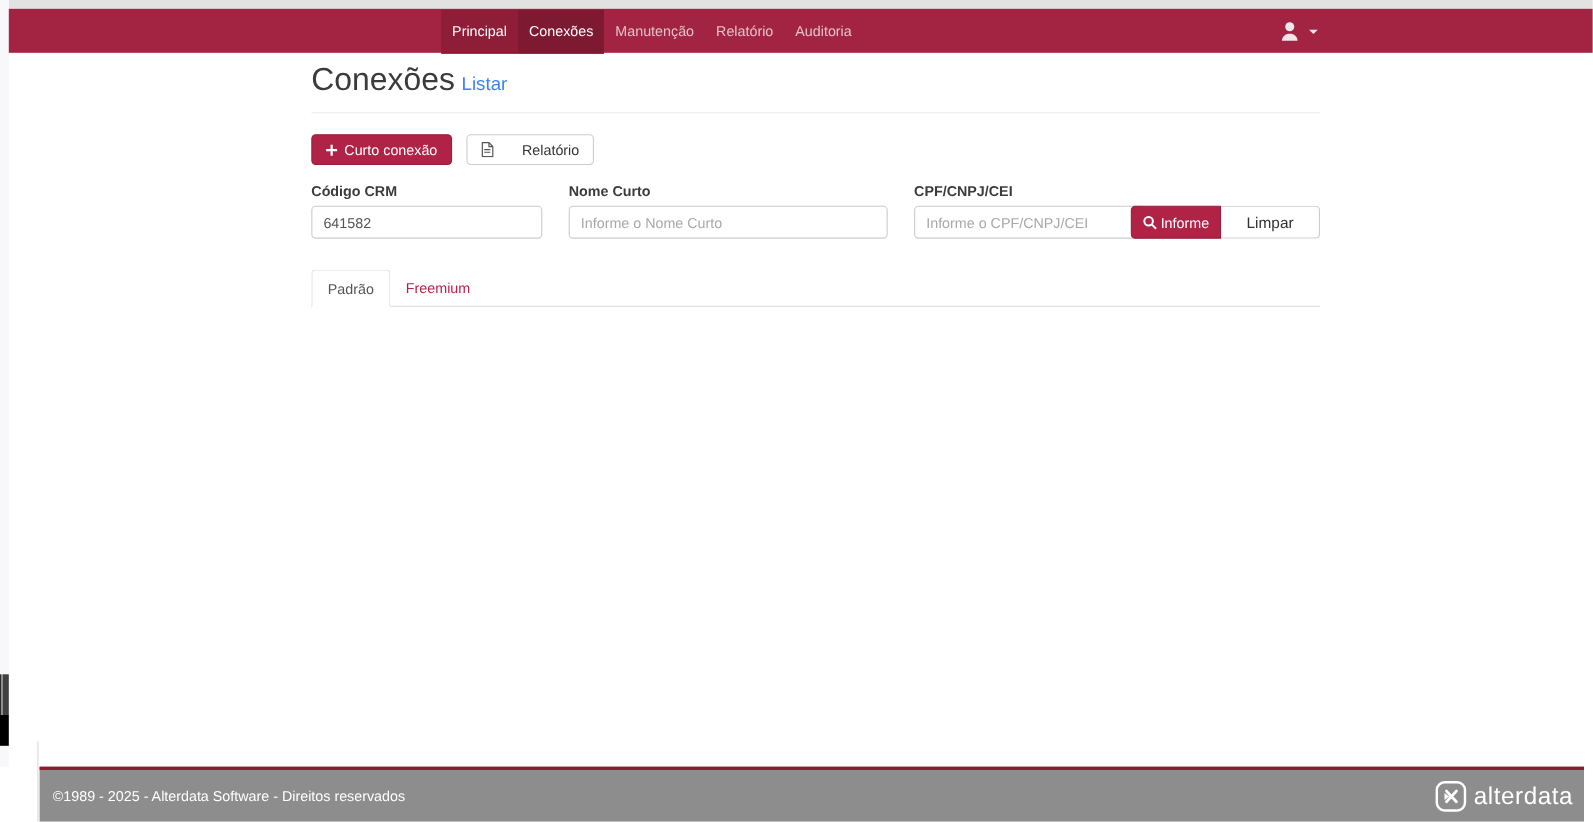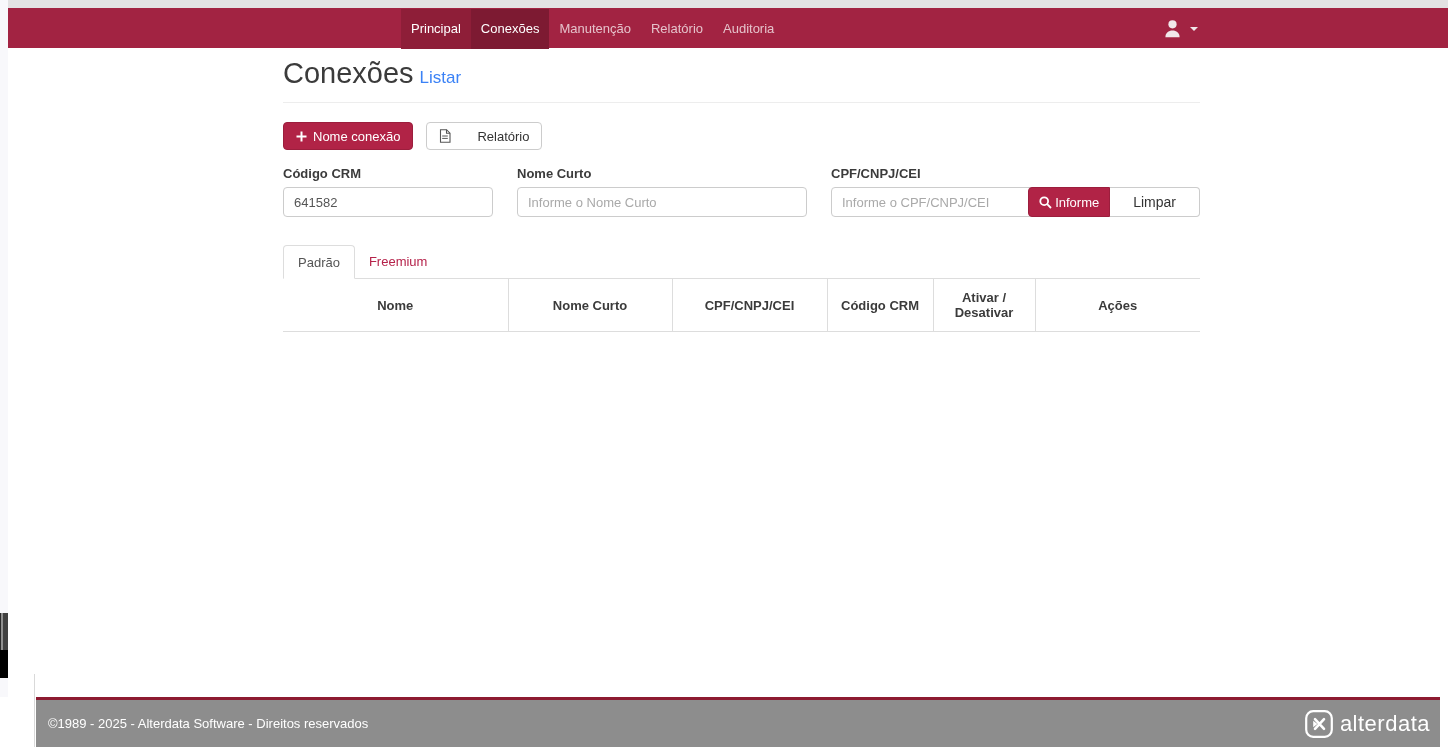--- a/index.html
+++ b/index.html
@@ -115,21 +115,21 @@
     <span class="page-title">Conexões</span><span class="page-subtitle">Listar</span>
   </div>
 
   <div class="toolbar">
     <button class="btn btn-red">
       <span class="ico">
         <svg width="11" height="11" viewBox="0 0 11 11">
             <path d="M5.5 0.5v10M0.5 5.5h10" stroke="#fff" stroke-width="2"></path>
           </svg>
       </span>
-      <span>Nome conexão</span>
+      <span>Curto conexão</span>
     </button>
     <button class="btn btn-default btn-report">
       <span class="ico">
         <svg width="12" height="14" viewBox="0 0 12 14">
           <path d="M1.5 0.7h6l3.5 3.5v9.1h-9.5z" fill="none" stroke="#555" stroke-width="1.1"></path>
           <path d="M7.5 0.7v3.5h3.5" fill="none" stroke="#555" stroke-width="1.1"></path>
           <path d="M3.2 7h5.6M3.2 9.4h5.6" stroke="#555" stroke-width="1"></path>
         </svg>
       </span>
       <span>Relatório</span>
@@ -163,41 +163,20 @@
         <span>Limpar</span>
       </button>
     </div>
   </div>
 
   <div class="tabs">
     <div class="tab active">Padrão</div>
     <div class="tab inactive">Freemium</div>
   </div>
 
-  <table class="grid">
-    <colgroup>
-      <col class="c1">
-        <col class="c2">
-        <col class="c3">
-        <col class="c4">
-        <col class="c5">
-        <col class="c6">
-    </colgroup>
-    <thead>
-      <tr>
-        <th>Nome</th>
-        <th>Nome Curto</th>
-        <th>CPF/CNPJ/CEI</th>
-        <th>Código CRM</th>
-        <th>Ativar / Desativar</th>
-        <th>Ações</th>
-      </tr>
-    </thead>
-    <tbody></tbody>
-  </table>
 
 </div>
 
 <div class="footer">
   <span class="copyright">©1989 - 2025 - Alterdata Software - Direitos reservados</span>
   <div class="brand">
     <span>
       <svg width="30" height="30" viewBox="0 0 30 30">
         <rect x="2.2" y="2.2" width="25.6" height="25.6" rx="7" fill="none" stroke="#fff" stroke-width="2.2"></rect>
         <path d="M11 10.2L20 19.8M20 10.2L11 19.8" stroke="#fff" stroke-width="2.6" stroke-linecap="round"></path>

